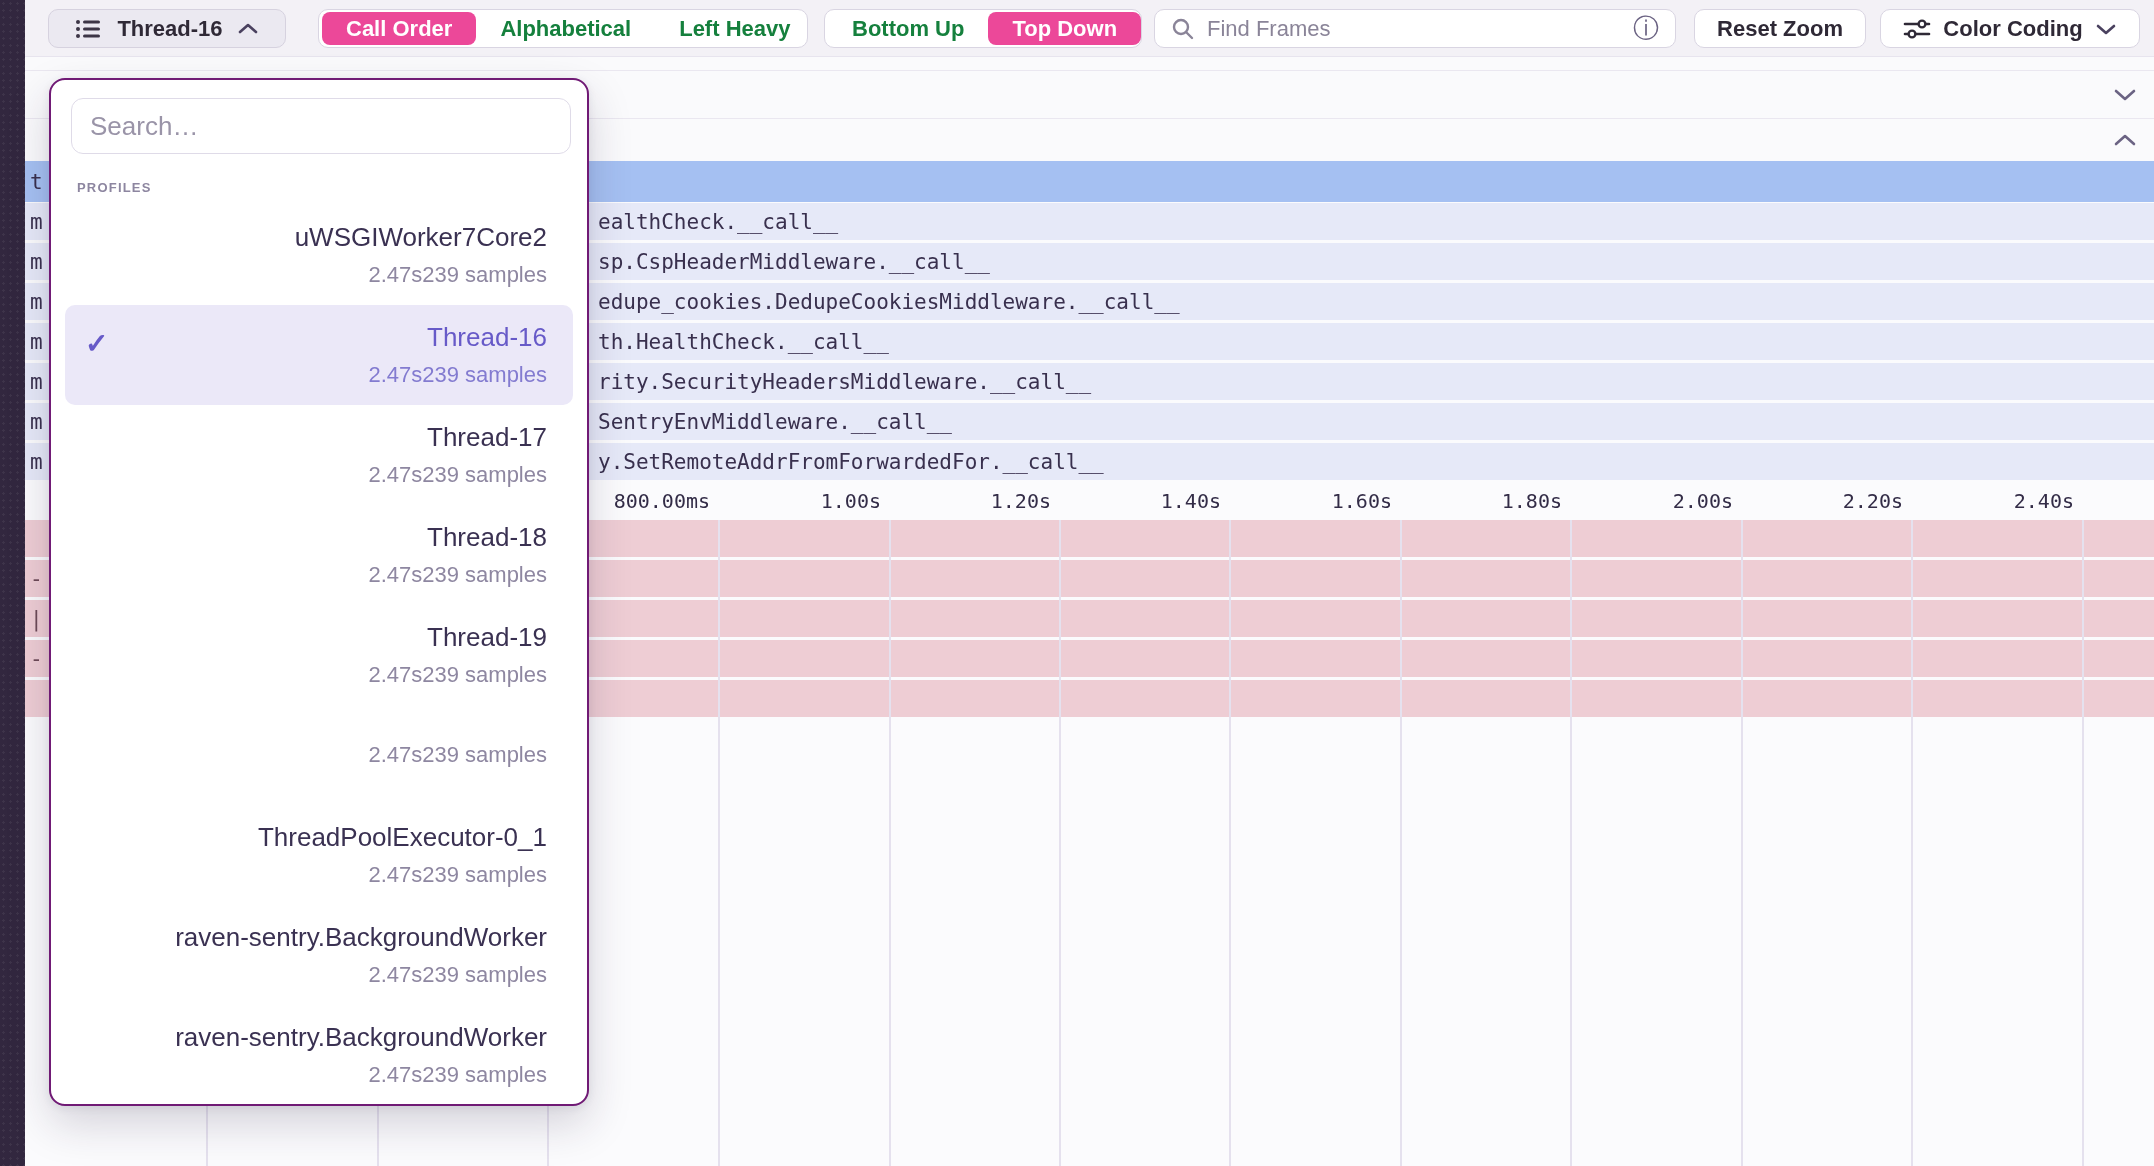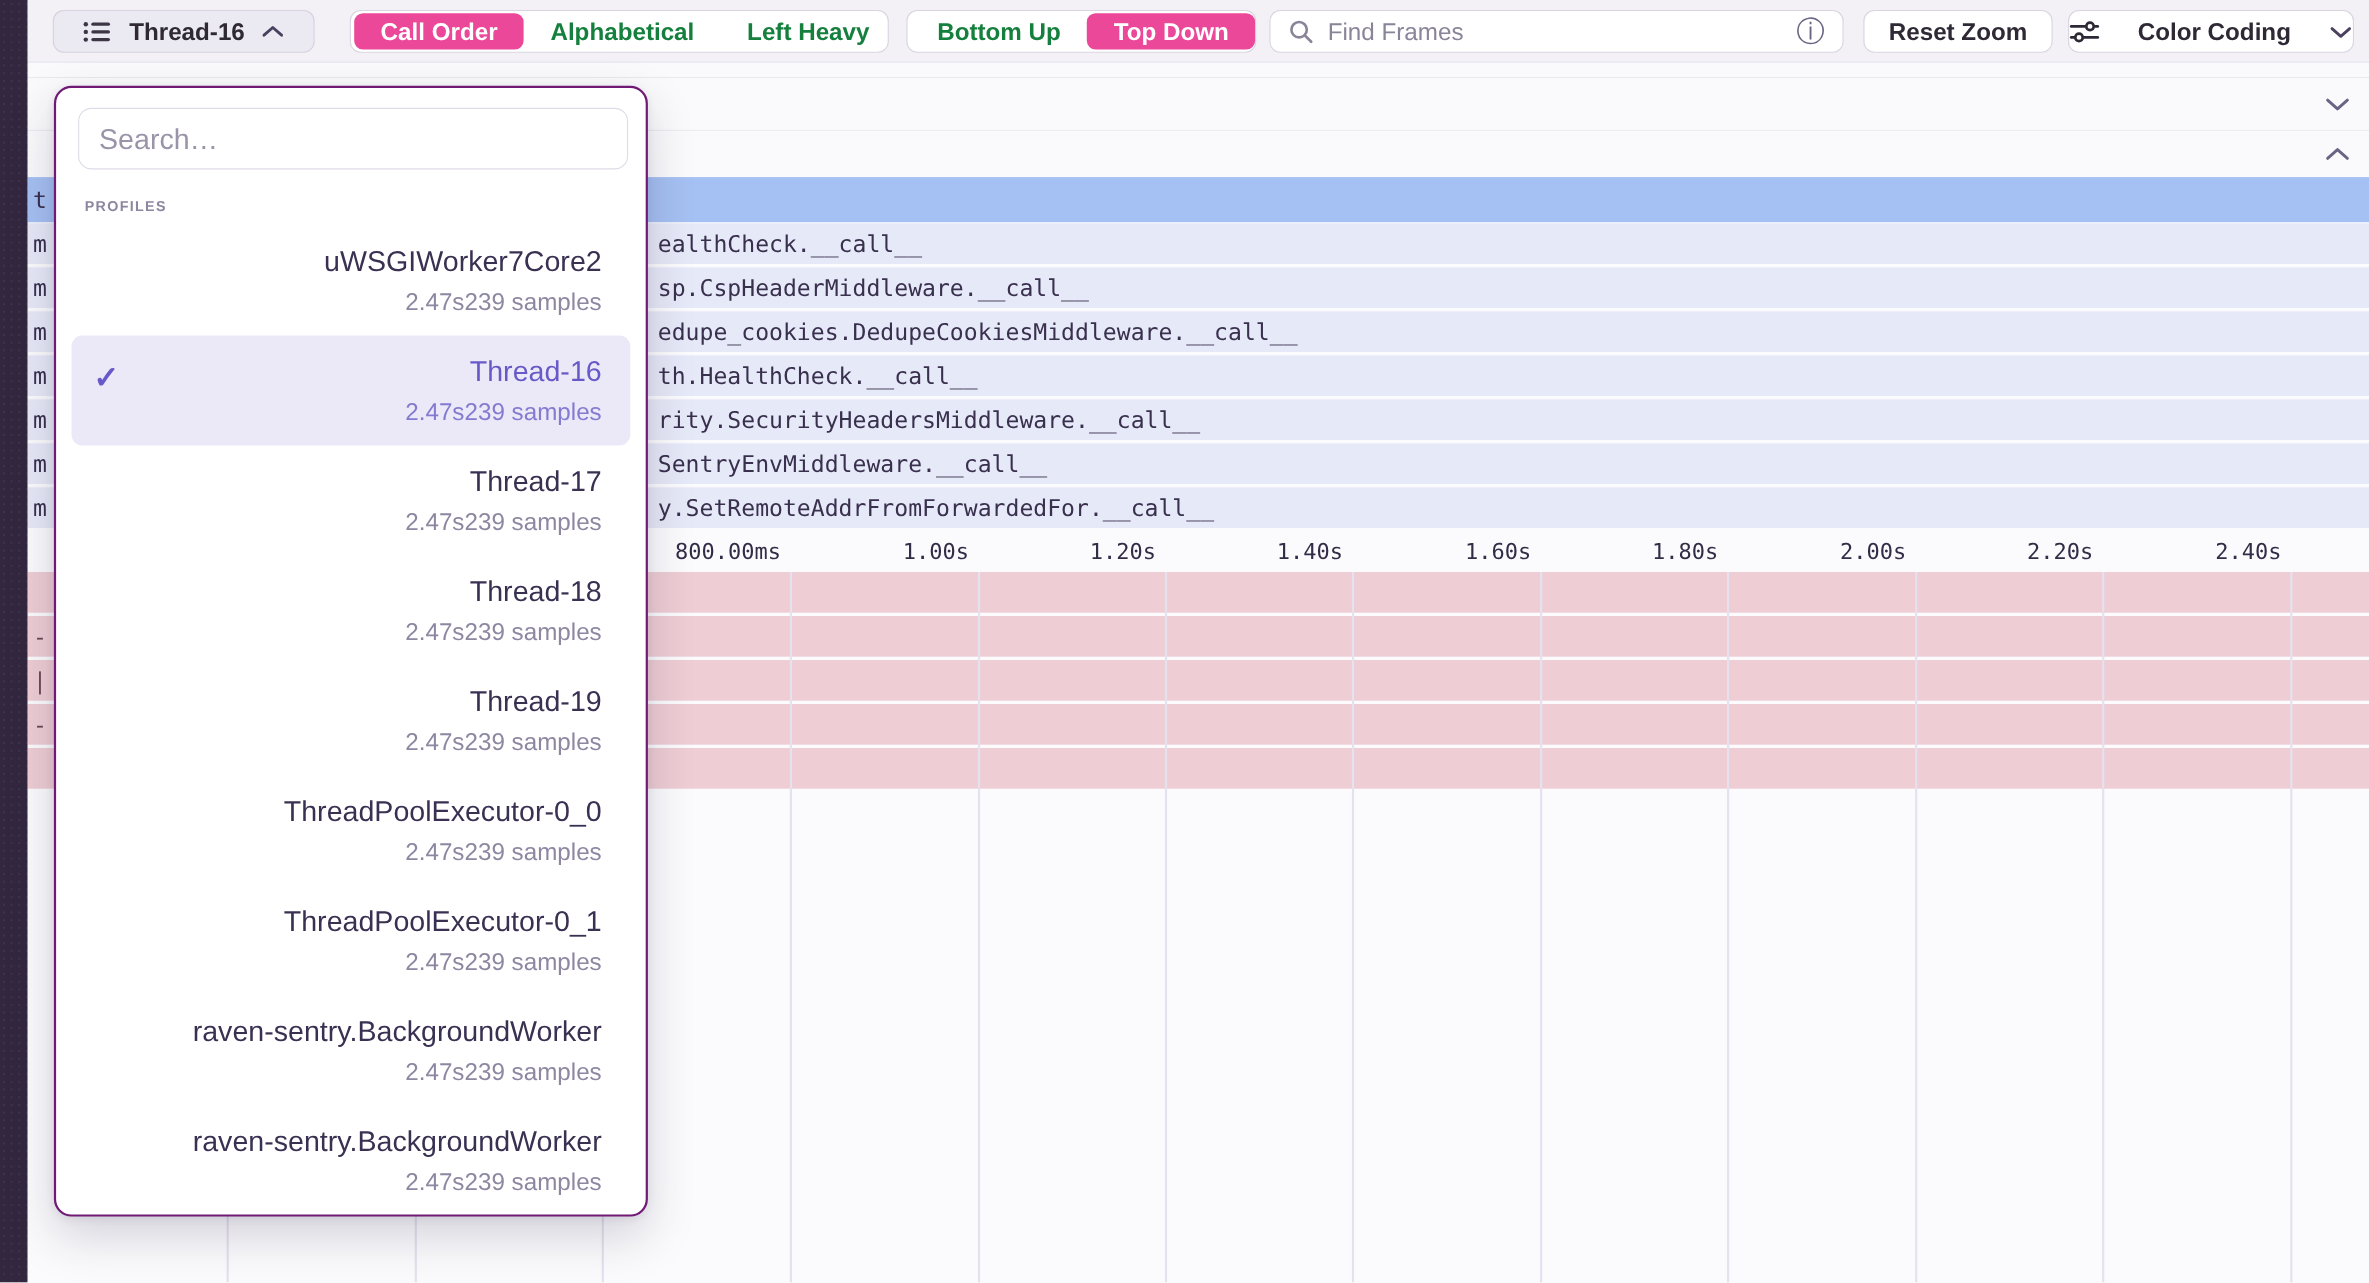--- a/index.html
+++ b/index.html
@@ -45,21 +45,21 @@
     left: 1129px; width: 522px; justify-content: flex-start; gap: 12px;
     padding: 0 16px; font-weight: 400; background: #fff;
   }
   .search-box input {
     border: none; outline: none; flex: 1; font-size: 22px;
     font-family: "Liberation Sans", sans-serif; color: #2f2936; background: transparent;
   }
   .search-box input::placeholder { color: #8a8498; }
   .info-glyph { font-size: 26px; color: #6b6383; font-weight: 400; }
   .reset-btn { left: 1669px; width: 172px; }
-  .color-btn { left: 1855px; width: 260px; gap: 12px; justify-content: space-between; }
+  .color-btn { left: 1855px; width: 260px; gap: 12px; }
 
   
   .canvas { position: absolute; left: 25px; top: 57px; right: 0; bottom: 0; background: #fbfbfd; z-index: 1; }
   .row { position: absolute; left: 25px; right: 0; }
   .top-strip { top: 57px; height: 14px; background: #fafafc; border-bottom: 1px solid #eae7f0; z-index: 2; }
   .section-row { background: #fafafc; z-index: 2; cursor: pointer; }
   .section-a { top: 71px; height: 48px; border-bottom: 1px solid #eae7f0; }
   .section-b { top: 119px; height: 42px; }
   .section-chevron { position: absolute; right: 16px; top: 50%; transform: translateY(-50%); }
 
@@ -303,21 +303,20 @@
 
   <div class="dd-item">
     <div class="dd-name">Thread-19</div>
     <div class="dd-sub">
       <span>2.47s</span>
       <span>239 samples</span>
     </div>
   </div>
 
   <div class="dd-item">
-    <div class="dd-name">ThreadPoolExecutor-0_0</div>
     <div class="dd-sub">
       <span>2.47s</span>
       <span>239 samples</span>
     </div>
   </div>
 
   <div class="dd-item">
     <div class="dd-name">ThreadPoolExecutor-0_1</div>
     <div class="dd-sub">
       <span>2.47s</span>

